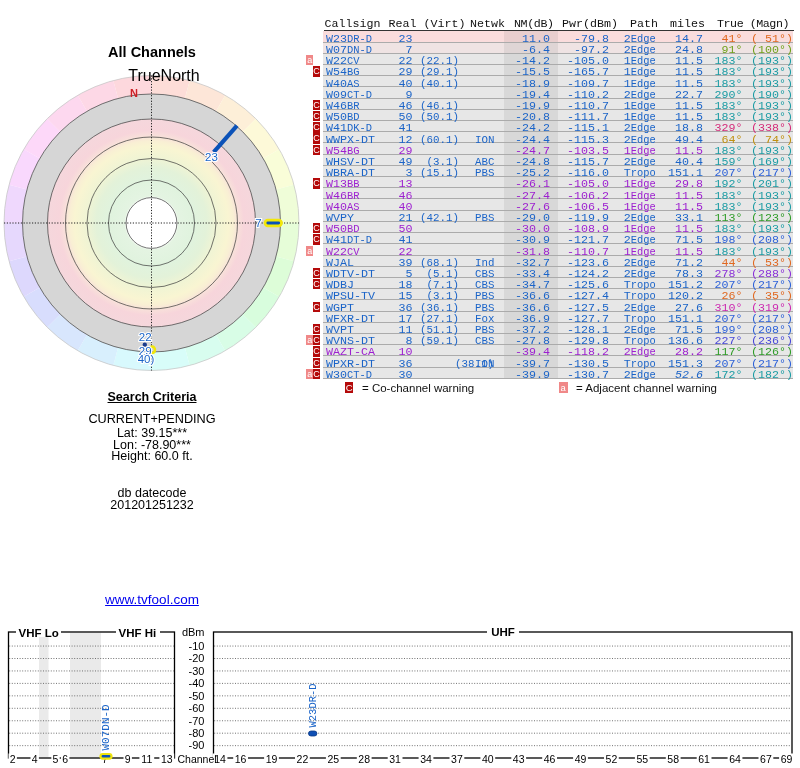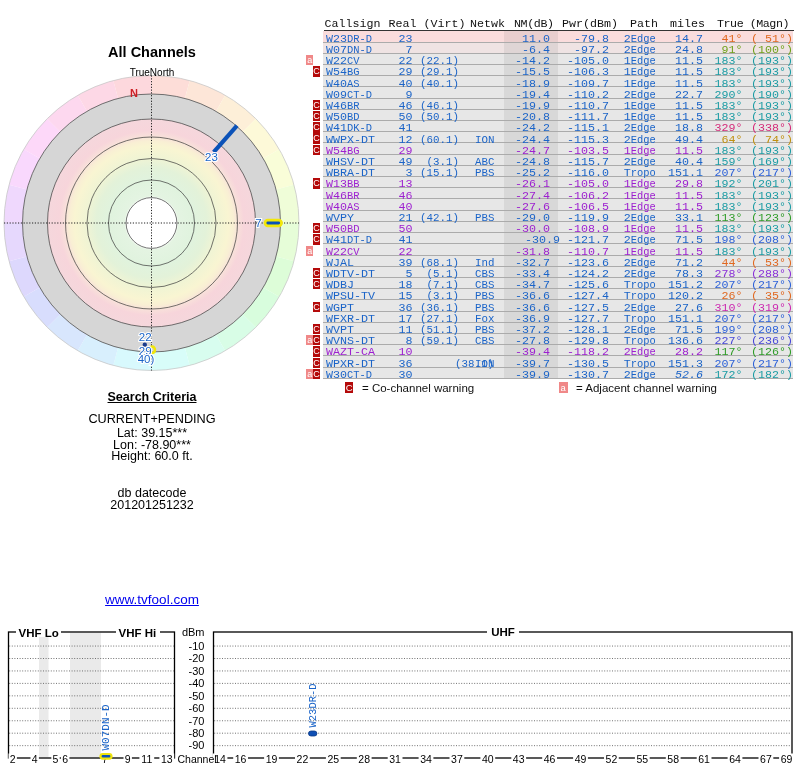--- a/index.html
+++ b/index.html
@@ -86,21 +86,21 @@
 <circle cx="144.8" cy="344.8" r="2.2" fill="#1A3C8C"></circle>
 <g font-family="Liberation Sans, sans-serif" font-size="11.5" fill="#1B64C8" paint-order="stroke" stroke="#FFFFFF" stroke-width="2.2" text-anchor="middle">
 <text x="211.5" y="160.8">23</text>
 <text x="258.5" y="226.5">7</text>
 <text x="145.2" y="340.8">22</text>
 <text x="145.2" y="355.2">29</text>
 <text x="146" y="363.3">40)</text>
 </g>
 </svg>
 <div class="abs sans" style="left:0;top:44px;width:304px;text-align:center;font-size:14.5px;font-weight:bold;">All Channels</div>
-<div class="abs sans" style="left:0;top:67px;width:304px;text-align:center;font-size:10px;">TrueNorth</div>
+<div class="abs sans" style="left:12px;top:67px;width:304px;text-align:center;font-size:16px;">TrueNorth</div>
 
 <div id="tbl">
 <div class="rowsbg">
 <div style="position:absolute;left:0;top:0;width:470px;height:11.206px;background:#FADCDC;"></div>
 <div style="position:absolute;left:0;top:11.206px;width:470px;height:11.206px;background:#EFE3E3;"></div>
 </div>
 <div class="nmband"></div>
 
 <div class="h" style="top:19.0px;">
 <span class="f" style="left:22.5px;">Callsign</span>
@@ -144,21 +144,21 @@
       <span class="f" style="left:300.8px;color:#1B64C8;">1<span class="sm">Edge</span></span>
       <span class="f r" style="left:338.0px;width:42px;color:#1B64C8;">11.5</span>
       <span class="f r" style="left:383.5px;width:36px;color:#1C9CA4;">183°</span>
       <span class="f r" style="left:422.0px;width:48px;color:#1C9CA4;">(193°)</span>
     </div>
 <div class="tr" style="top:65.02px;">
       <span class="f" style="left:3.0px;color:#1B64C8;">W54<span class="sm">BG</span></span>
       <span class="f r" style="left:59.5px;width:30px;color:#1B64C8;">29</span>
       <span class="f r sm2" style="left:90.0px;width:46px;color:#1B64C8;">(29.1)</span>
       <span class="f r" style="left:185.0px;width:42px;color:#1B64C8;">-15.5</span>
-      <span class="f r" style="left:236.0px;width:50px;color:#1B64C8;">-106.3</span>
+      <span class="f r" style="left:236.0px;width:50px;color:#1B64C8;">-165.7</span>
       <span class="f" style="left:300.8px;color:#1B64C8;">1<span class="sm">Edge</span></span>
       <span class="f r" style="left:338.0px;width:42px;color:#1B64C8;">11.5</span>
       <span class="f r" style="left:383.5px;width:36px;color:#1C9CA4;">183°</span>
       <span class="f r" style="left:422.0px;width:48px;color:#1C9CA4;">(193°)</span>
     </div>
 <div class="tr" style="top:76.22px;">
       <span class="f" style="left:3.0px;color:#1B64C8;">W40<span class="sm">AS</span></span>
       <span class="f r" style="left:59.5px;width:30px;color:#1B64C8;">40</span>
       <span class="f r sm2" style="left:90.0px;width:46px;color:#1B64C8;">(40.1)</span>
       <span class="f r" style="left:185.0px;width:42px;color:#1B64C8;">-18.9</span>
@@ -304,21 +304,21 @@
       <span class="f r" style="left:185.0px;width:42px;color:#9D1FD0;">-30.0</span>
       <span class="f r" style="left:236.0px;width:50px;color:#9D1FD0;">-108.9</span>
       <span class="f" style="left:300.8px;color:#9D1FD0;">1<span class="sm">Edge</span></span>
       <span class="f r" style="left:338.0px;width:42px;color:#9D1FD0;">11.5</span>
       <span class="f r" style="left:383.5px;width:36px;color:#1C9CA4;">183°</span>
       <span class="f r" style="left:422.0px;width:48px;color:#1C9CA4;">(193°)</span>
     </div>
 <div class="tr" style="top:233.11px;">
       <span class="f" style="left:3.0px;color:#1B64C8;">W41<span class="sm">DT-D</span></span>
       <span class="f r" style="left:59.5px;width:30px;color:#1B64C8;">41</span>
-      <span class="f r" style="left:185.0px;width:42px;color:#1B64C8;margin-left:10px;">-30.9</span>
+      <span class="f r" style="left:185.0px;width:42px;color:#1B64C8;">-30.9</span>
       <span class="f r" style="left:236.0px;width:50px;color:#1B64C8;">-121.7</span>
       <span class="f" style="left:300.8px;color:#1B64C8;">2<span class="sm">Edge</span></span>
       <span class="f r" style="left:338.0px;width:42px;color:#1B64C8;">71.5</span>
       <span class="f r" style="left:383.5px;width:36px;color:#2E62D8;">198°</span>
       <span class="f r" style="left:422.0px;width:48px;color:#2E62D8;">(208°)</span>
     </div>
 <div class="tr" style="top:244.31px;">
       <span class="f" style="left:3.0px;color:#9D1FD0;">W22<span class="sm">CV</span></span>
       <span class="f r" style="left:59.5px;width:30px;color:#9D1FD0;">22</span>
       <span class="f r" style="left:185.0px;width:42px;color:#9D1FD0;">-31.8</span>

